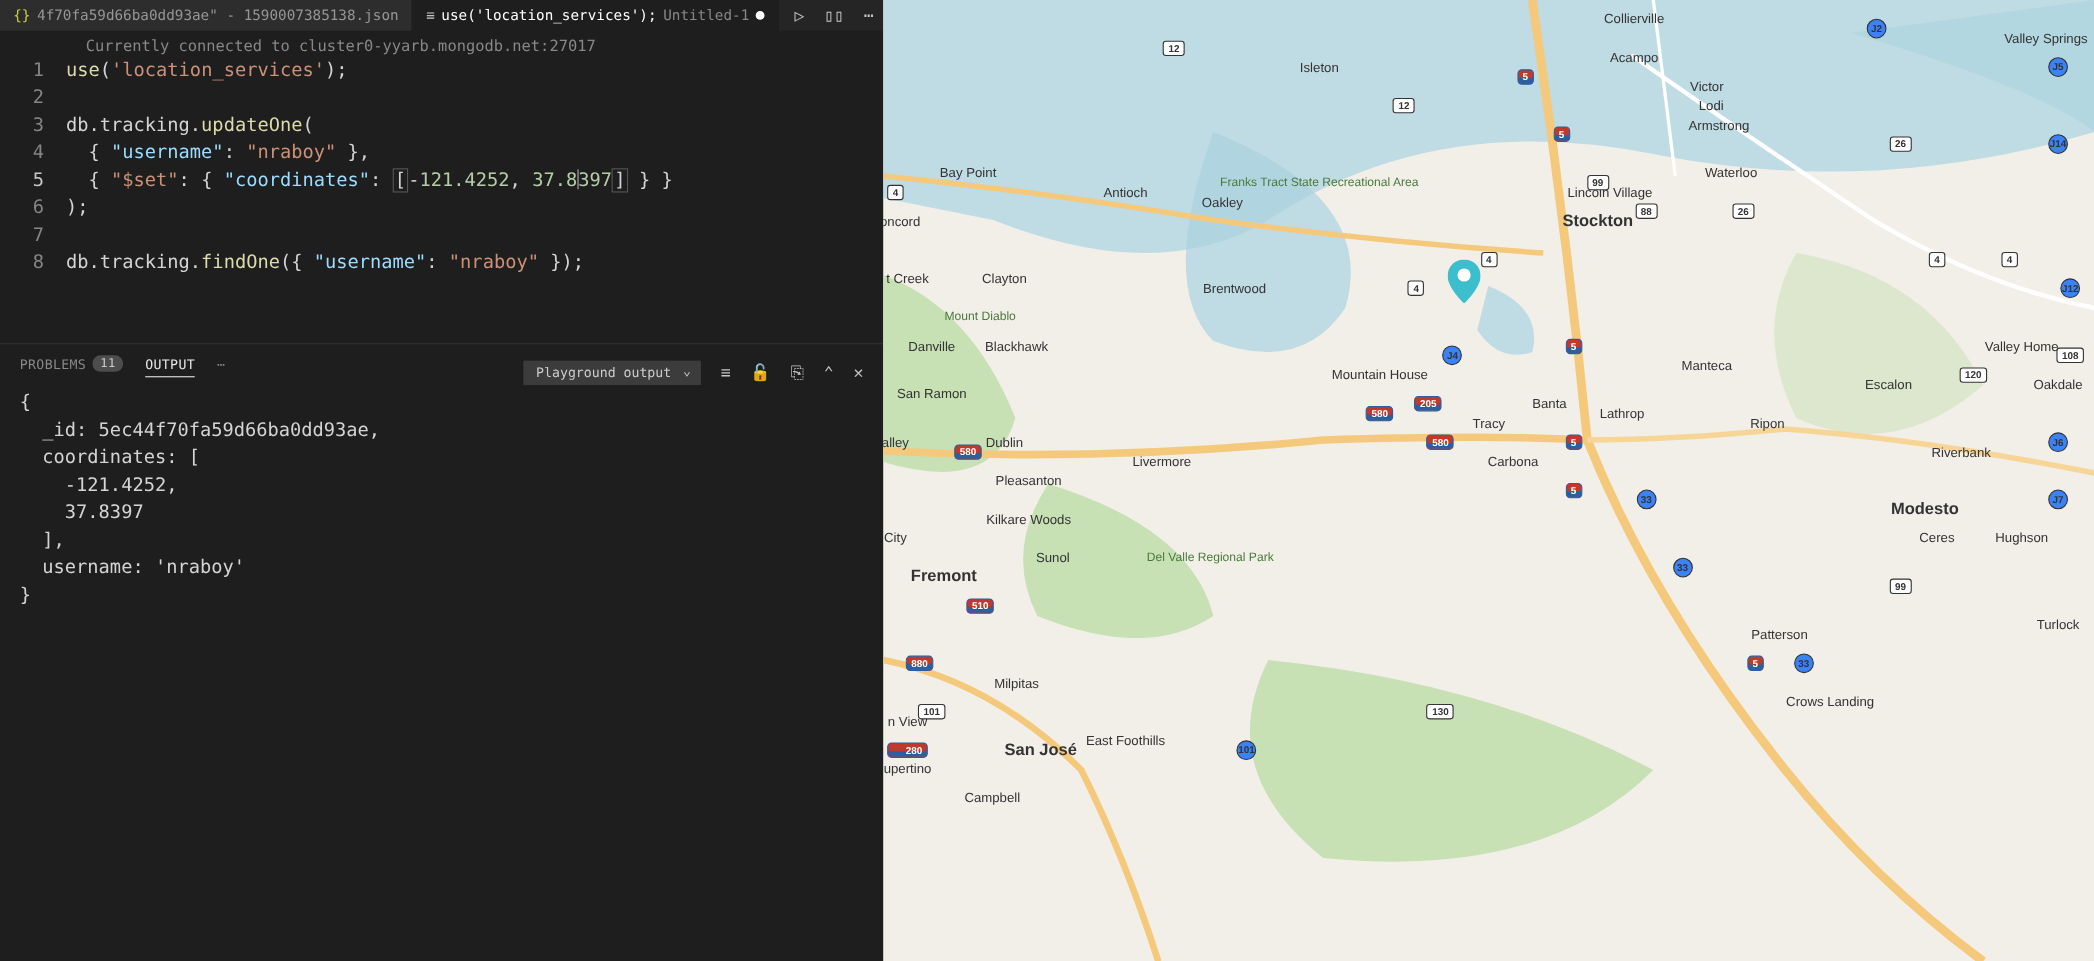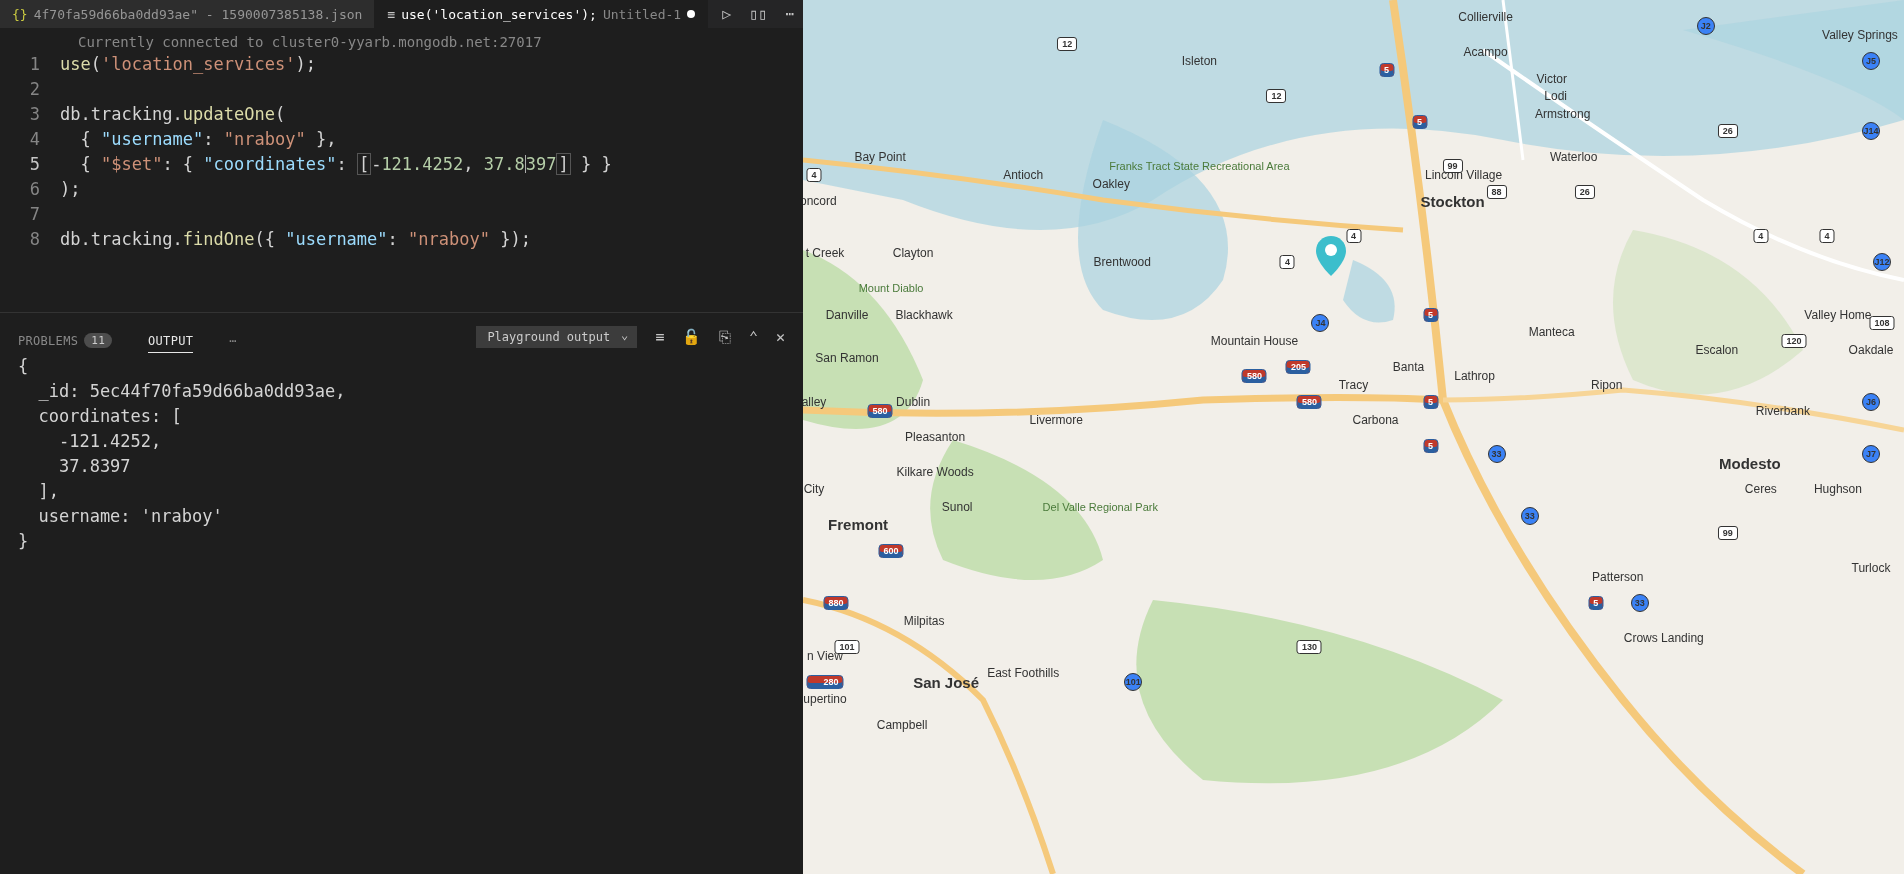--- a/index.html
+++ b/index.html
@@ -95,23 +95,23 @@
 .panel {
   flex: 1;
   border-top: 1px solid #333;
   display: flex;
   flex-direction: column;
   margin-top: 60px;
 }
 .panel-tabs {
   height: 35px;
   display: flex;
-  align-items: flex-end;
+  align-items: center;
   padding: 0 18px;
-  gap: 36px;
+  gap: 20px;
   font-size: 12px;
 }
 .panel-tab {
   color: #888;
   cursor: pointer;
   display: flex;
   align-items: center;
   gap: 6px;
   letter-spacing: 0.3px;
 }
@@ -387,21 +387,21 @@
       <div class="shield interstate" style="left: 53%; top: 8%;">5</div>
       <div class="shield interstate" style="left: 56%; top: 14%;">5</div>
       <div class="shield interstate" style="left: 57%; top: 36%;">5</div>
       <div class="shield interstate" style="left: 57%; top: 46%;">5</div>
       <div class="shield interstate" style="left: 57%; top: 51%;">5</div>
       <div class="shield interstate" style="left: 72%; top: 69%;">5</div>
       <div class="shield interstate" style="left: 41%; top: 43%;">580</div>
       <div class="shield interstate" style="left: 46%; top: 46%;">580</div>
       <div class="shield interstate" style="left: 7%; top: 47%;">580</div>
       <div class="shield interstate" style="left: 45%; top: 42%;">205</div>
-      <div class="shield interstate" style="left: 8%; top: 63%;">600</div>
+      <div class="shield interstate" style="left: 8%; top: 63%;">510</div>
       <div class="shield interstate" style="left: 3%; top: 69%;">880</div>
       <div class="shield interstate" style="left: 2%; top: 78%; padding-left: 16px;">280</div>
       <div class="shield state" style="left: 59%; top: 19%;">99</div>
       <div class="shield state" style="left: 84%; top: 61%;">99</div>
       <div class="shield state" style="left: 1%; top: 20%;">4</div>
       <div class="shield state" style="left: 50%; top: 27%;">4</div>
       <div class="shield state" style="left: 44%; top: 30%;">4</div>
       <div class="shield state" style="left: 87%; top: 27%;">4</div>
       <div class="shield state" style="left: 93%; top: 27%;">4</div>
       <div class="shield state" style="left: 24%; top: 5%;">12</div>

